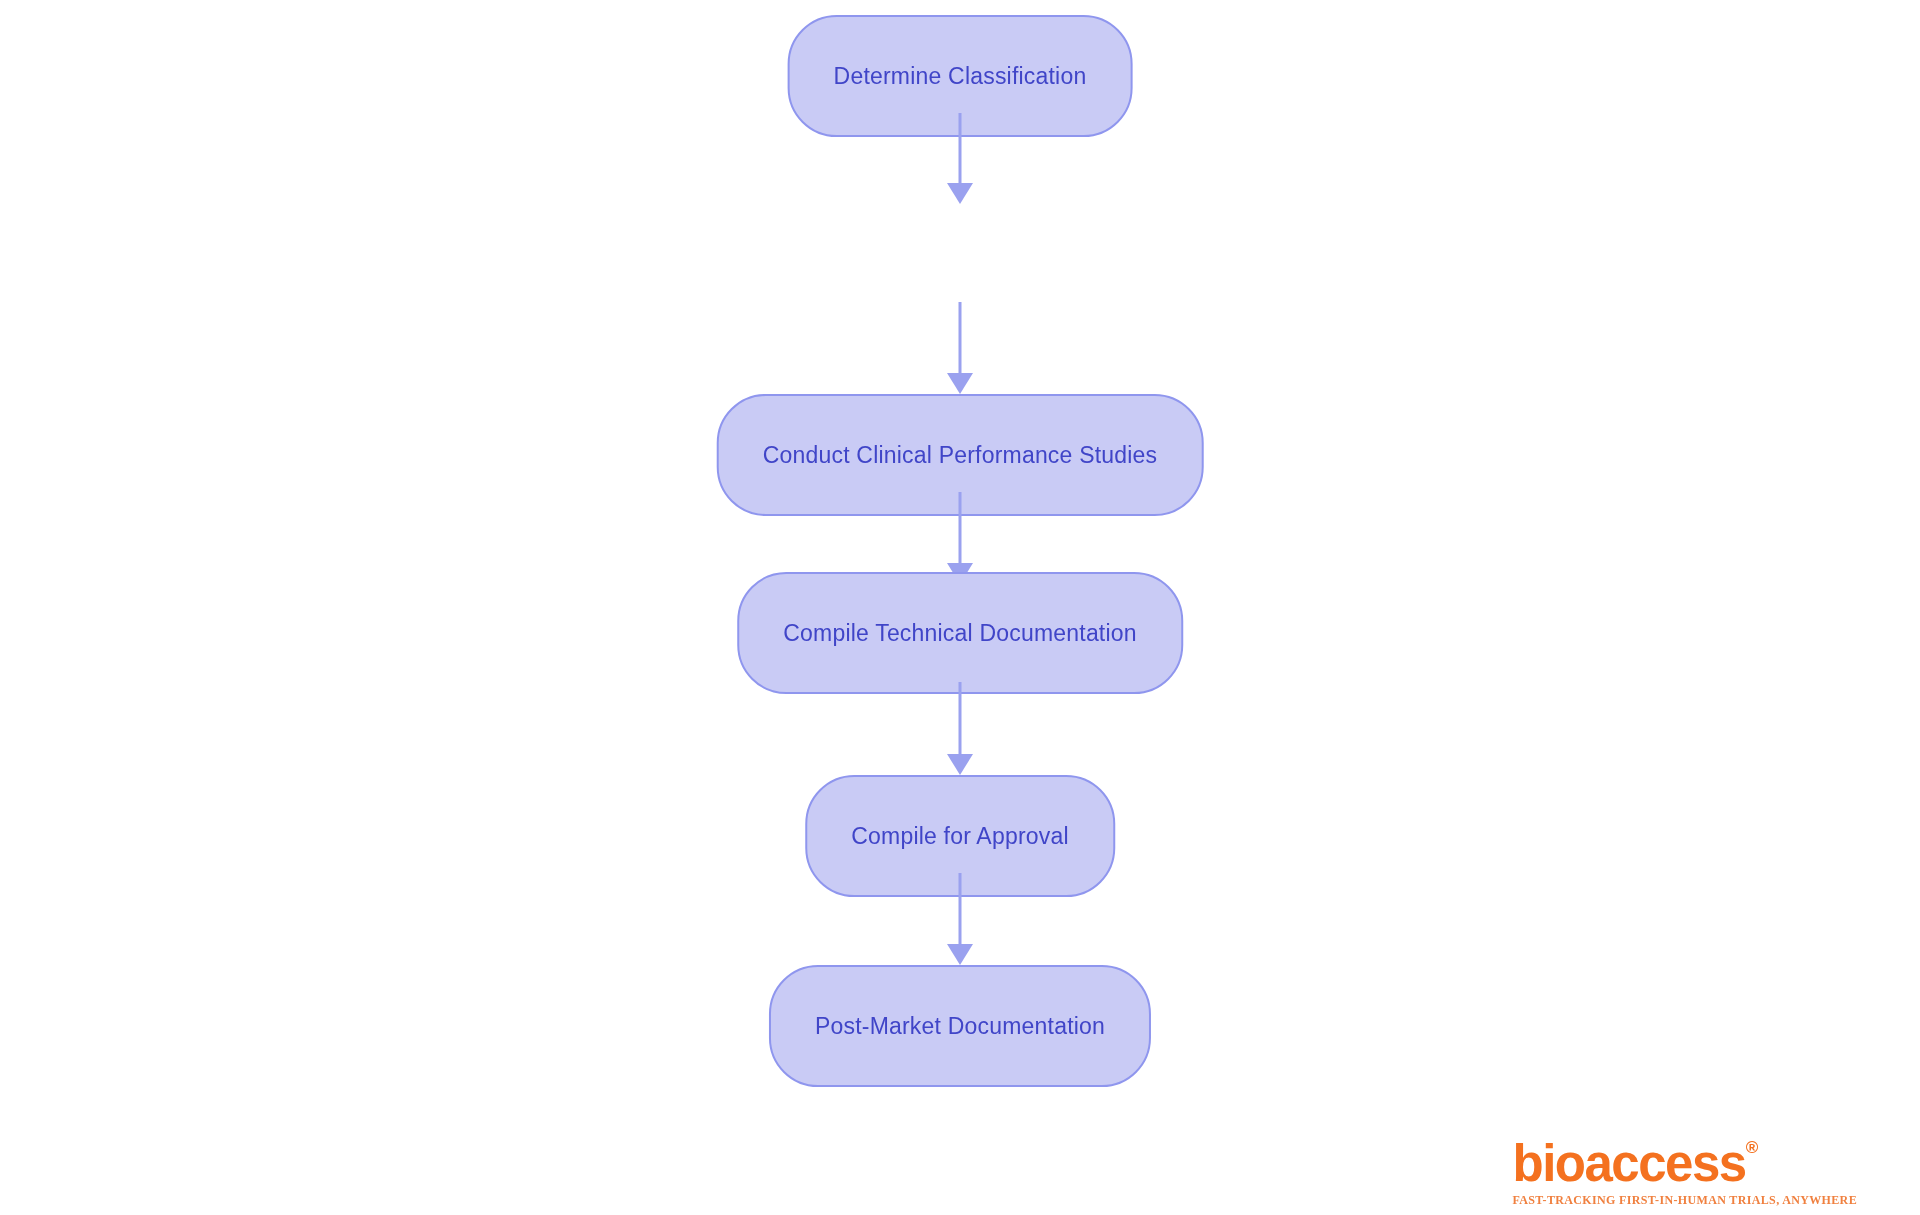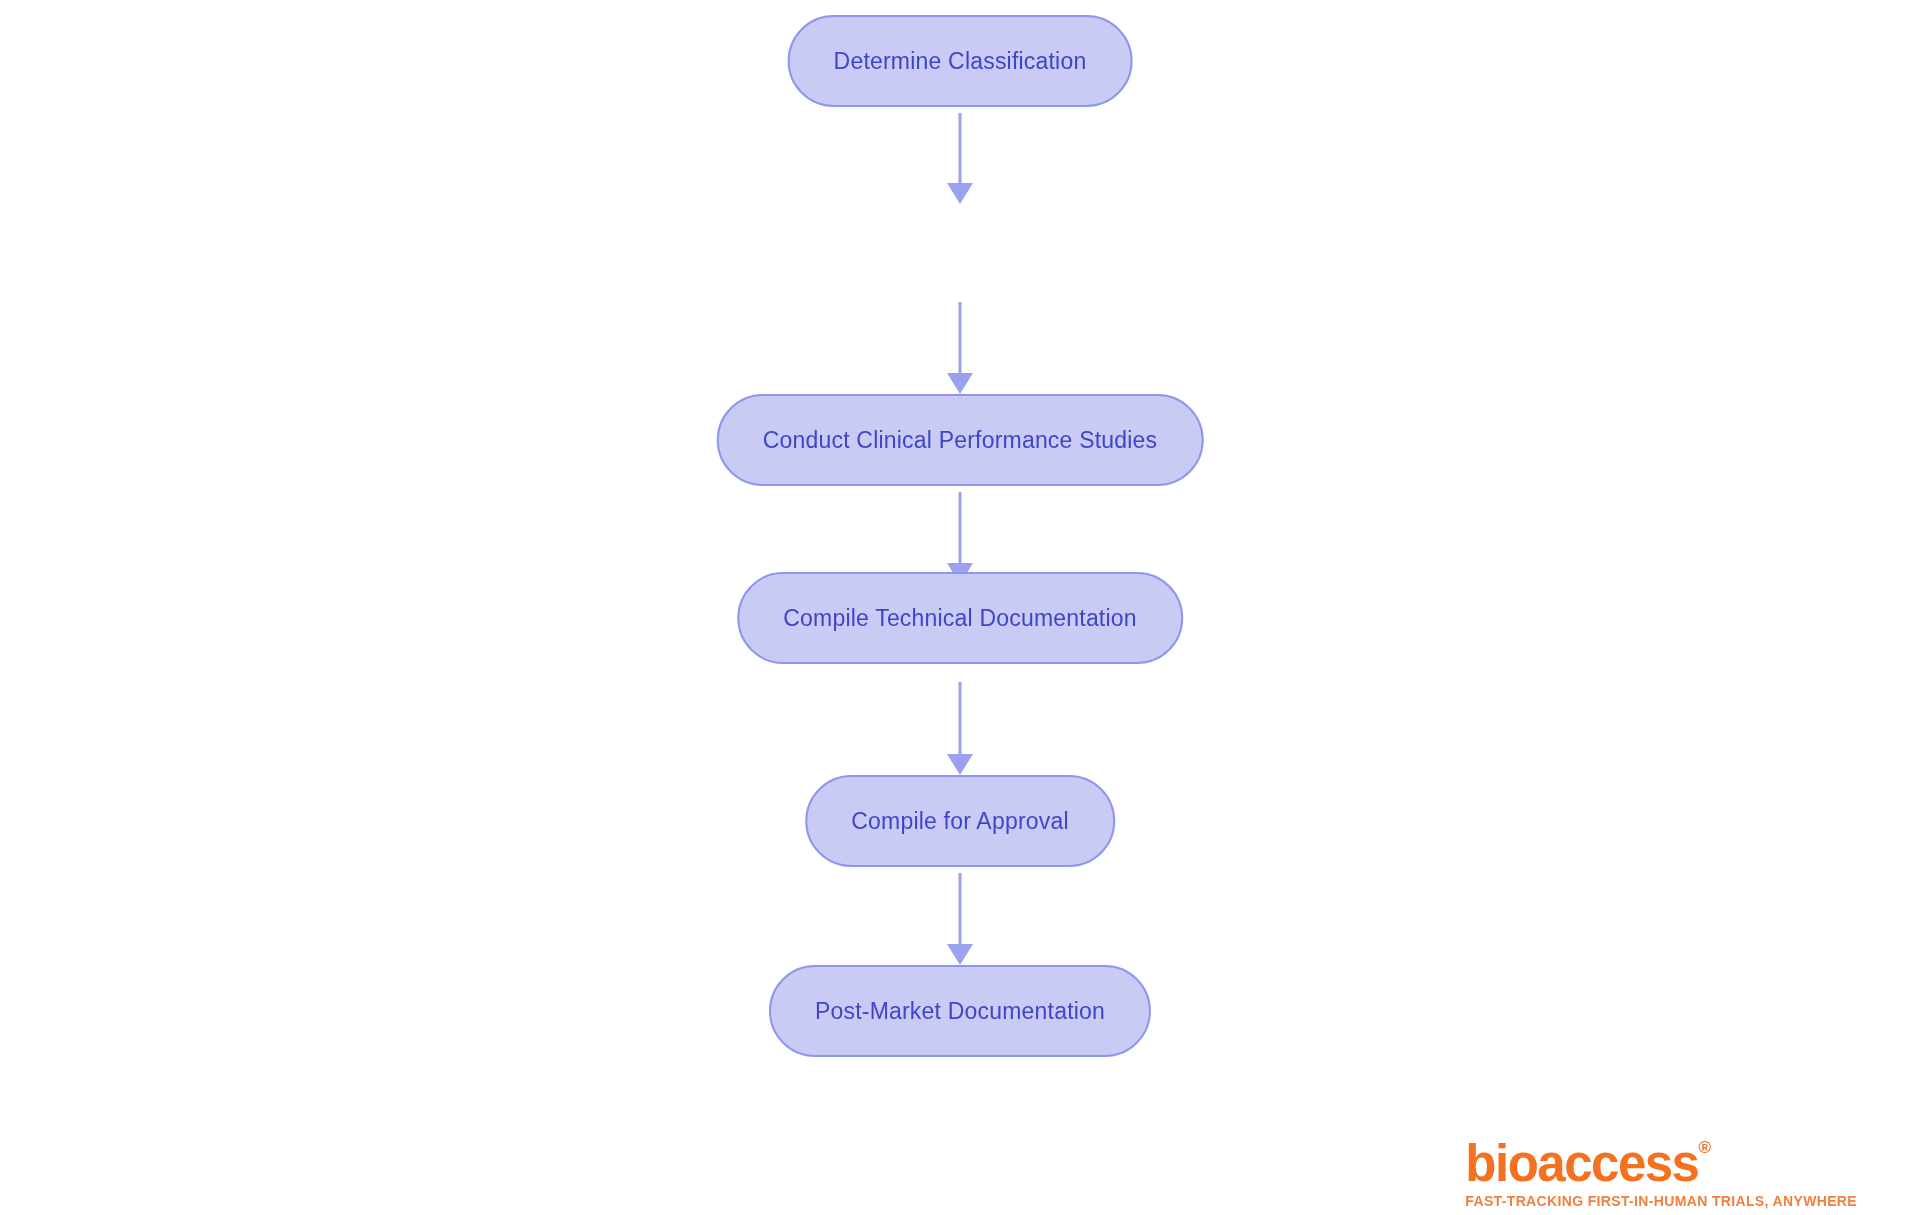--- a/index.html
+++ b/index.html
@@ -19,21 +19,21 @@
     width: 1920px;
     height: 1215px;
     background: #ffffff;
     overflow: hidden;
   }
 
   .node {
     position: absolute;
     left: 50%;
     transform: translateX(-50%);
-    height: 92px;
+    height: 122px;
     padding: 17px 44px;
     border-radius: 49px;
     background: var(--node-fill);
     border: 2px solid var(--node-border);
     display: flex;
     align-items: center;
     justify-content: center;
     white-space: nowrap;
   }
   .node span {
@@ -84,25 +84,26 @@
     margin-top: 12px;
   }
   .wordmark .reg {
     font-size: 17px;
     font-weight: bold;
     vertical-align: 28px;
     letter-spacing: 0;
   }
   .tagline-text {
     margin-top: 4px;
-    font-size: 14px;
+    font-size: 12px;
     font-weight: bold;
     letter-spacing: 0.35px;
     color: var(--tagline);
     white-space: nowrap;
+    font-family: Liberation Serif, serif;
   }
 </style>
 </head>
 <body>
 
 <div class="canvas">
 
   <div class="node" style="top:15px">
     <span>Determine Classification</span>
   </div>

